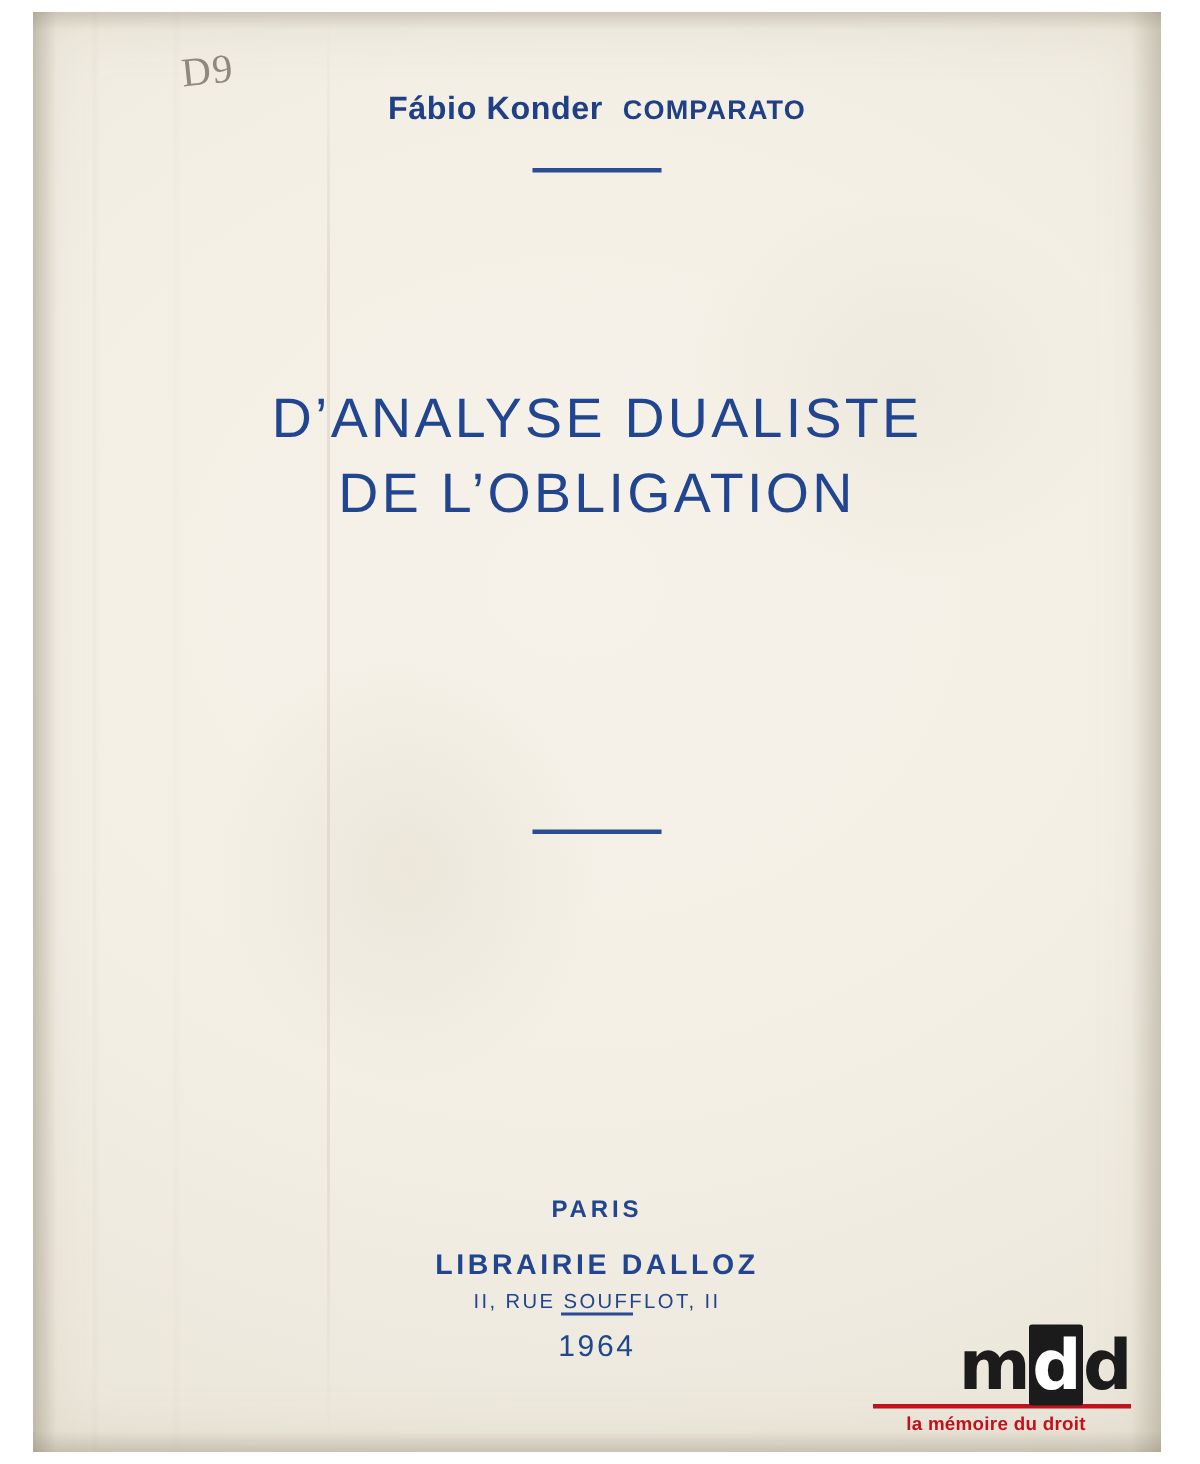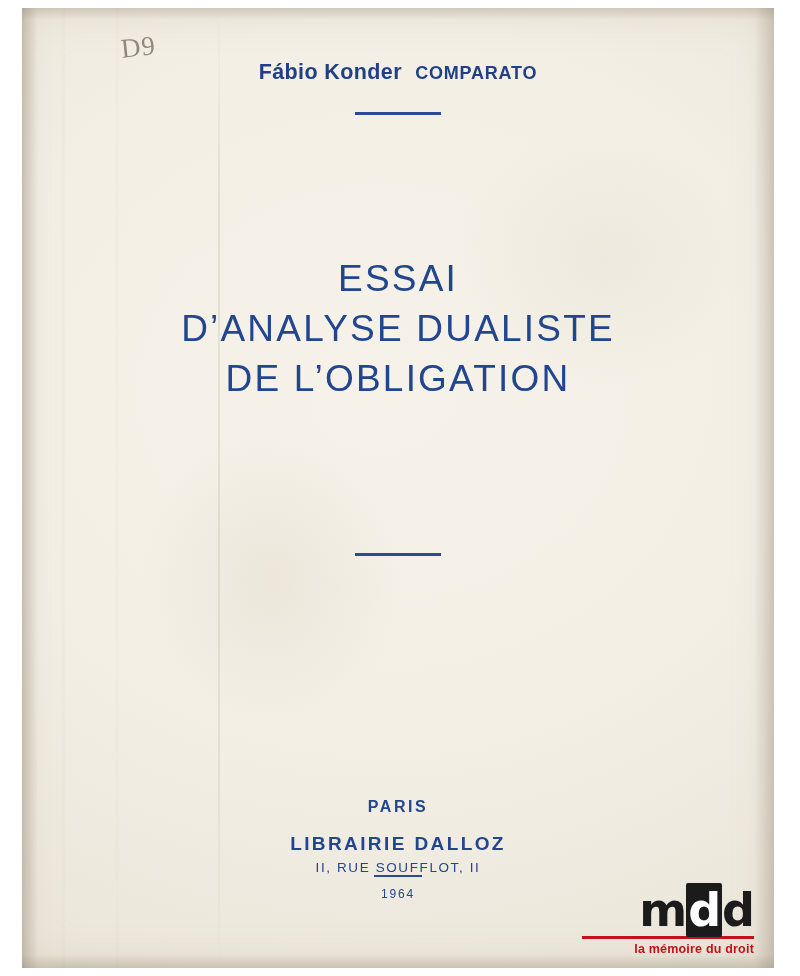--- a/index.html
+++ b/index.html
@@ -168,21 +168,21 @@
     letter-spacing: 1.6px;
     font-weight: 400;
     margin-bottom: 0;
   }
   .imprint .rule-small {
     width: 48px; height: 2px;
     background: #2b4b92;
     margin: 0 auto 10px auto;
   }
   .imprint .year {
-    font-size: 12px;
+    font-size: 20px;
     letter-spacing: 1.8px;
     font-weight: 400;
   }
 
   
   .logo {
     position: absolute;
     right: 20px;
     bottom: 12px;
     width: 180px;
@@ -207,20 +207,21 @@
     height: 3px;
     background: #c1121c;
     margin: 3px 0 3px auto;
     width: 172px;
   }
   .logo .tag {
     color: #c1121c;
     font-size: 12.5px;
     font-weight: 700;
     letter-spacing: 0.2px;
+    text-align: center;
   }
 </style>
 </head>
 <body>
 
 <div id="scan">
   <div id="cover">
     <div class="streaks"></div>
     <div class="spot1"></div>
     <div class="spot2"></div>
@@ -233,21 +234,20 @@
     <div class="pencil-mark">D9</div>
 
     <div class="author">
       <span class="given">Fábio Konder</span>
       <span>&nbsp;</span><span class="surname">COMPARATO</span>
     </div>
 
     <div class="rule top"></div>
 
     <div class="title">
-      <span class="ln">ESSAI</span>
       <span class="ln">D’ANALYSE DUALISTE</span>
       <span class="ln">DE L’OBLIGATION</span>
     </div>
 
     <div class="rule mid"></div>
 
     <div class="imprint">
       <div class="city">PARIS</div>
       <div class="publisher">LIBRAIRIE DALLOZ</div>
       <div class="address">II, RUE SOUFFLOT, II</div>

